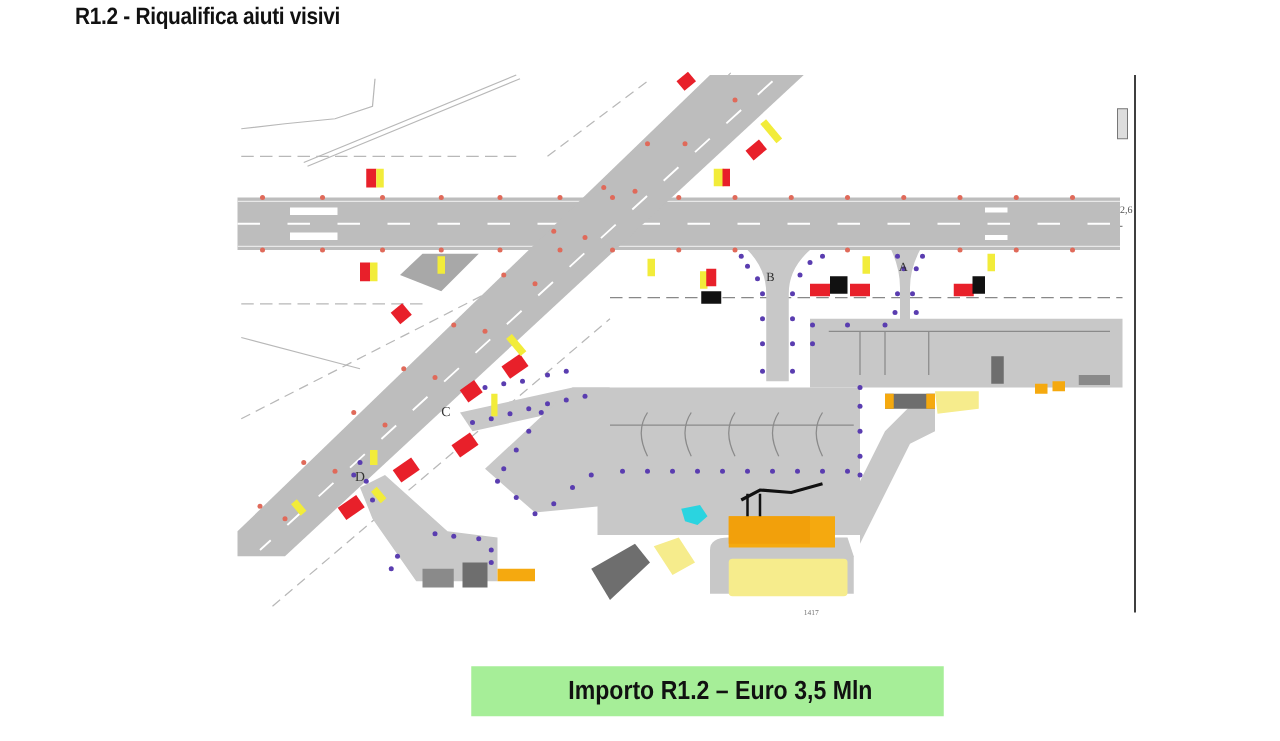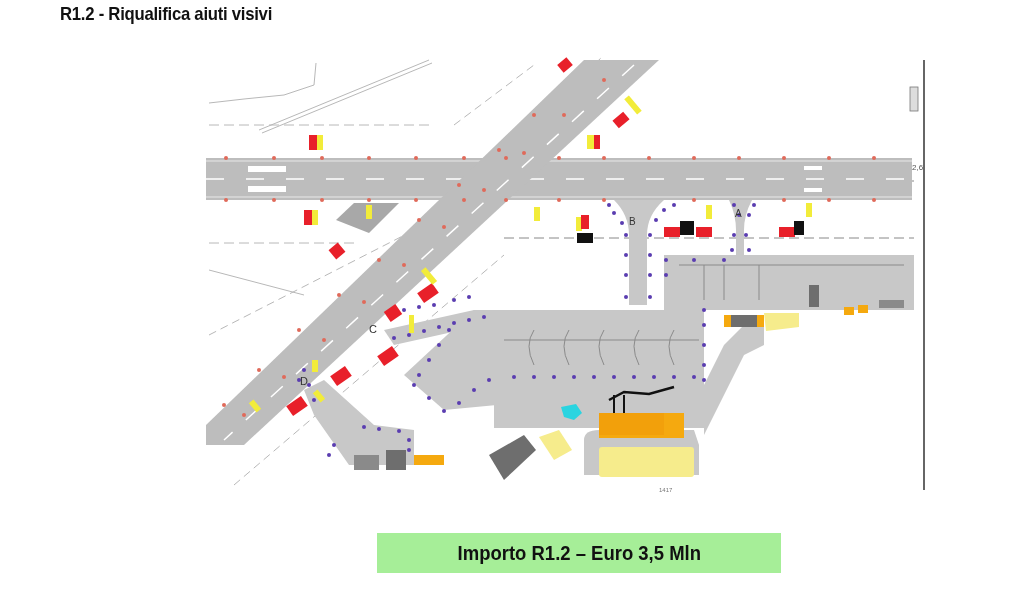--- a/index.html
+++ b/index.html
@@ -1,19 +1,19 @@
 <!DOCTYPE html>
 <html><head>
 <meta charset="utf-8">
 <style>
   html, body { margin:0; padding:0; background:#ffffff; }
   body { width:1024px; height:593px; position:relative; overflow:hidden; font-family:"Liberation Sans", sans-serif; }
   .title { position:absolute; left:60px; top:3px; font-size:19px; font-weight:bold; color:#111; letter-spacing:-0.3px; font-family:"Liberation Sans", sans-serif; transform:scaleX(0.88); transform-origin:left top; }
-  .map { position:absolute; left:204px; top:55px; width:724px; height:440px; }
-  .amount { position:absolute; left:377px; top:533px; width:404px; height:40px; background:#a6ee98; display:flex; align-items:center; justify-content:center; }
+  .map { position:absolute; left:188px; top:55px; width:724px; height:440px;font-family:Liberation Serif, serif; }
+  .amount { position:absolute; left:377px; top:533px; width:358px; height:40px; background:#a6ee98; display:flex; align-items:center; justify-content:center;padding-left:20px; }
   .amount span { font-size:21px; font-weight:bold; color:#111; font-family:"Liberation Sans", sans-serif; transform:scaleX(0.88); display:inline-block; }
 </style>
 </head>
 <body>
 
 <div class="title">R1.2 - Riqualifica aiuti visivi</div>
 
 <div class="map">
 <svg width="724" height="440" viewBox="0 0 724 440" xmlns="http://www.w3.org/2000/svg">
 

